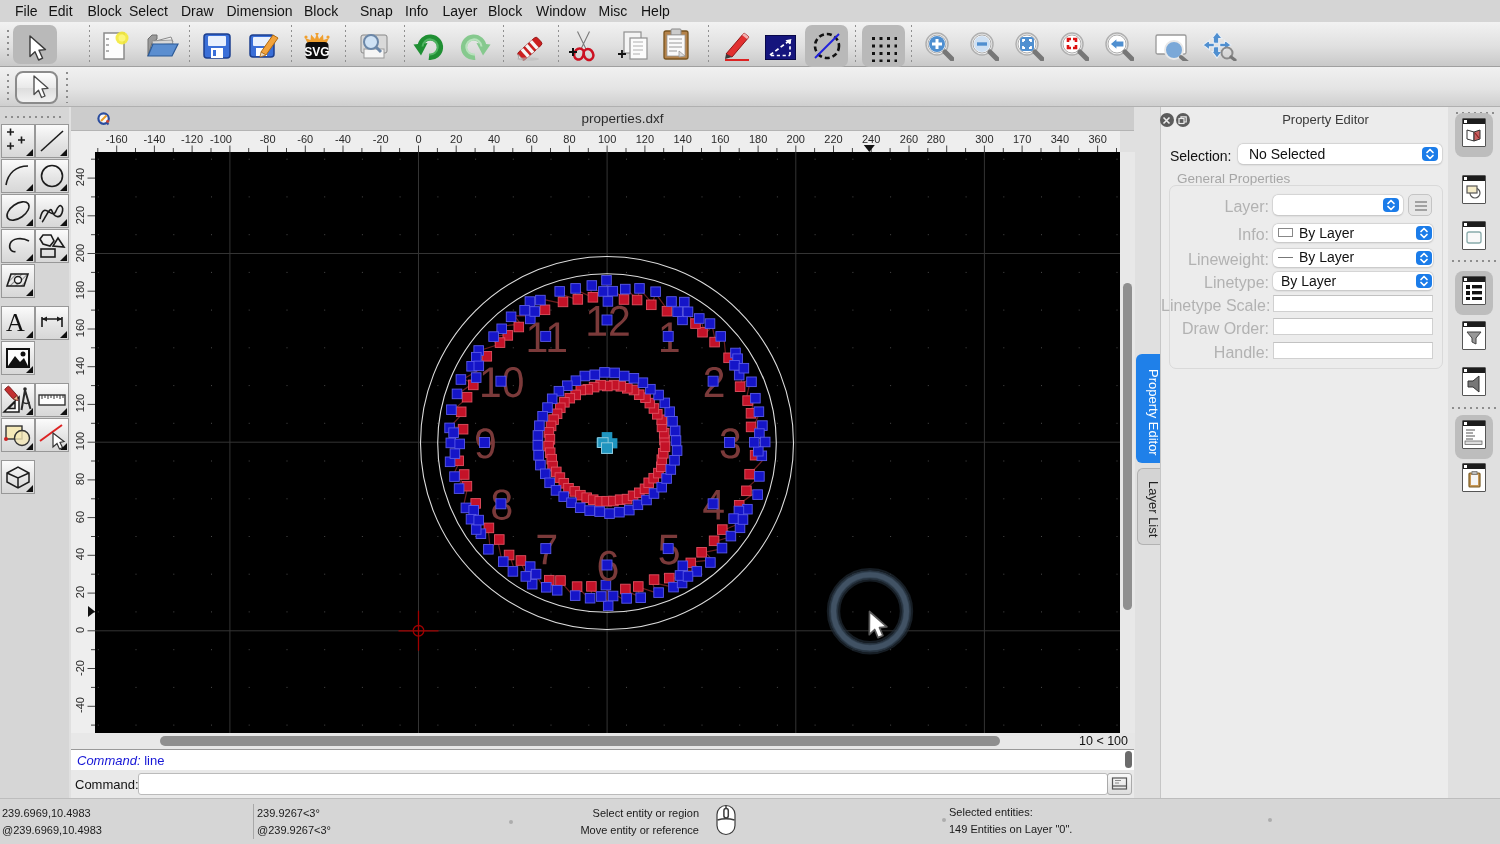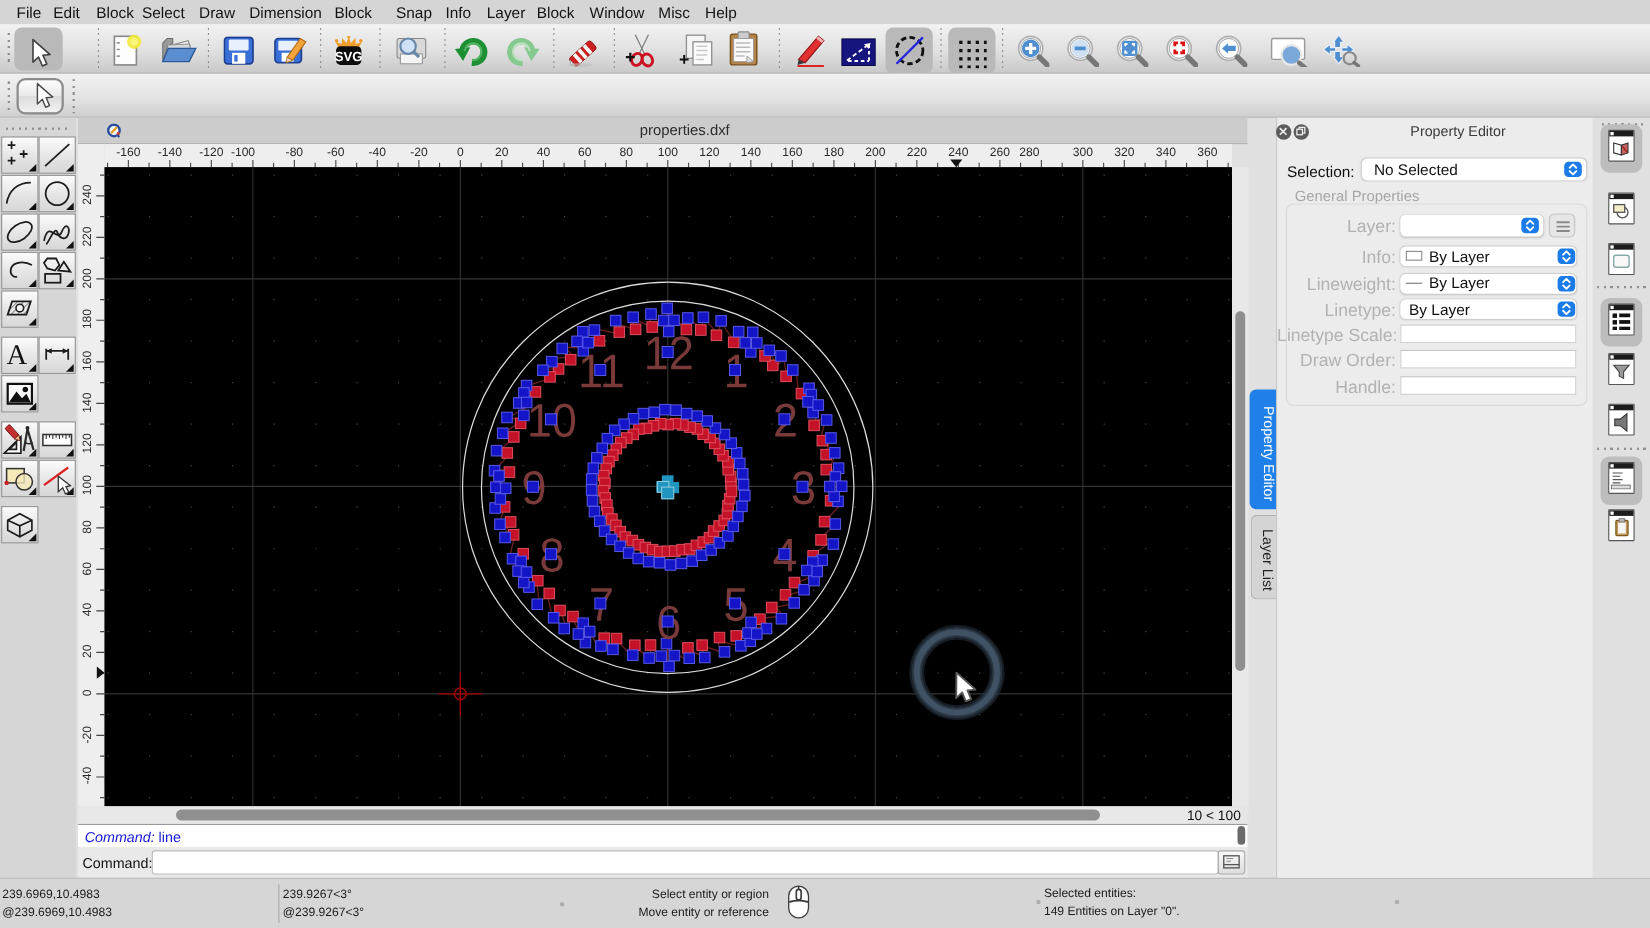--- a/index.html
+++ b/index.html
@@ -429,21 +429,21 @@
     <div class="rlab" style="left:529.9px;top:1.5px;width:40px;text-align:center">120</div>
     <div class="rlab" style="left:567.6px;top:1.5px;width:40px;text-align:center">140</div>
     <div class="rlab" style="left:605.3px;top:1.5px;width:40px;text-align:center">160</div>
     <div class="rlab" style="left:643.1px;top:1.5px;width:40px;text-align:center">180</div>
     <div class="rlab" style="left:680.8px;top:1.5px;width:40px;text-align:center">200</div>
     <div class="rlab" style="left:718.5px;top:1.5px;width:40px;text-align:center">220</div>
     <div class="rlab" style="left:756.2px;top:1.5px;width:40px;text-align:center">240</div>
     <div class="rlab" style="left:794.0px;top:1.5px;width:40px;text-align:center">260</div>
     <div class="rlab" style="left:831.7px;top:1.5px;width:40px;text-align:left">280</div>
     <div class="rlab" style="left:869.4px;top:1.5px;width:40px;text-align:center">300</div>
-    <div class="rlab" style="left:907.1px;top:1.5px;width:40px;text-align:center">320</div>
+    <div class="rlab" style="left:907.1px;top:1.5px;width:40px;text-align:center">170</div>
     <div class="rlab" style="left:944.9px;top:1.5px;width:40px;text-align:center">340</div>
     <div class="rlab" style="left:982.6px;top:1.5px;width:40px;text-align:center">360</div>
   </div>
 <div id="vruler" class="abs">
     <svg width="24" height="602" viewBox="0 0 24 602" style="position:absolute;left:0;top:0">
       <path d="M20 594.1H24 M16.5 575.3H24 M20 556.4H24 M16.5 537.5H24 M20 518.7H24 M16.5 499.8H24 M20 480.9H24 M16.5 462.1H24 M20 443.2H24 M16.5 424.3H24 M20 405.5H24 M16.5 386.6H24 M20 367.8H24 M16.5 348.9H24 M20 330.0H24 M16.5 311.2H24 M20 292.3H24 M16.5 273.4H24 M20 254.6H24 M16.5 235.7H24 M20 216.8H24 M16.5 198.0H24 M20 179.1H24 M16.5 160.2H24 M20 141.4H24 M16.5 122.5H24 M20 103.7H24 M16.5 84.8H24 M20 65.9H24 M16.5 47.1H24 M20 28.2H24" stroke="#444" stroke-width="1"></path>
       <path d="M17 480.5 l0 -5.5 l7 5.5 l-7 5.5 Z" fill="#111"></path>
     </svg>
     <div class="rlab" style="left:-11px;top:568.3px;width:40px;text-align:center;transform:rotate(-90deg)">-40</div>
     <div class="rlab" style="left:-11px;top:530.5px;width:40px;text-align:center;transform:rotate(-90deg)">-20</div>

